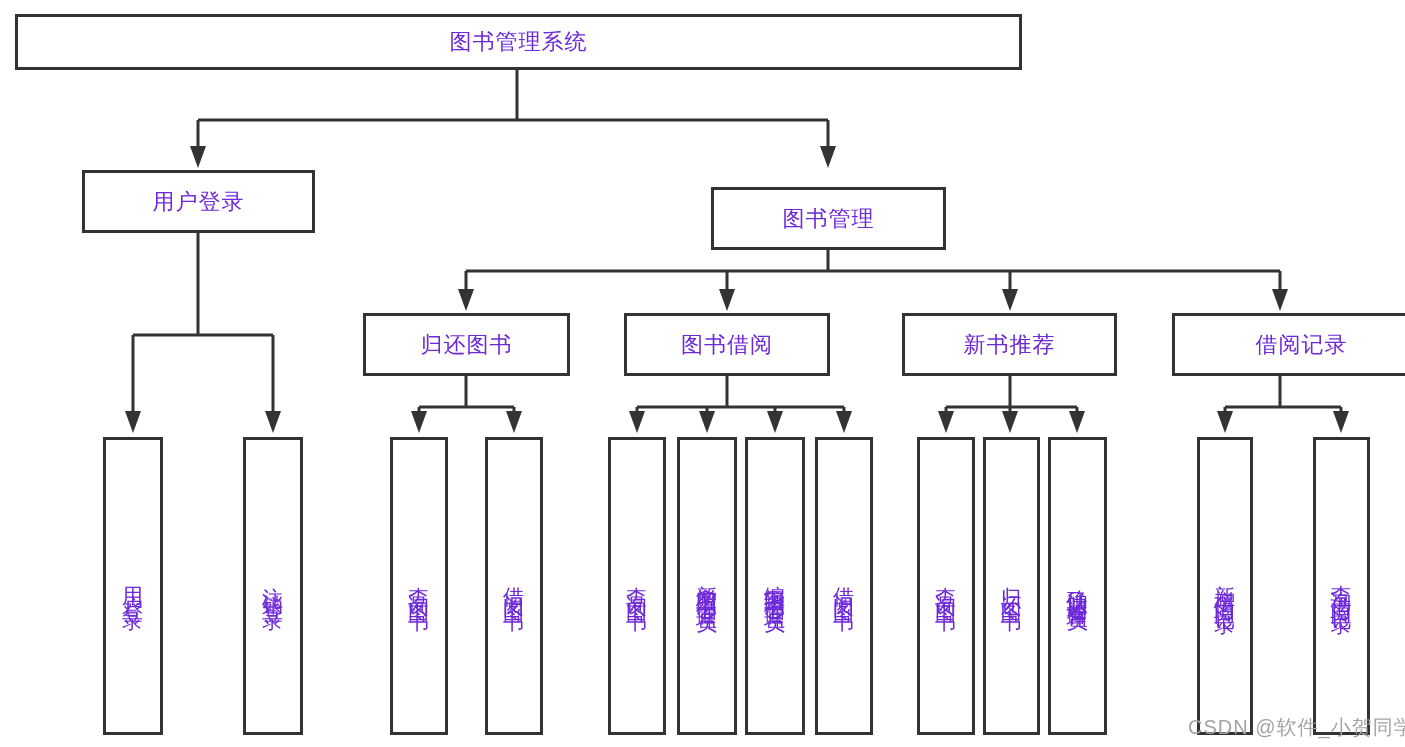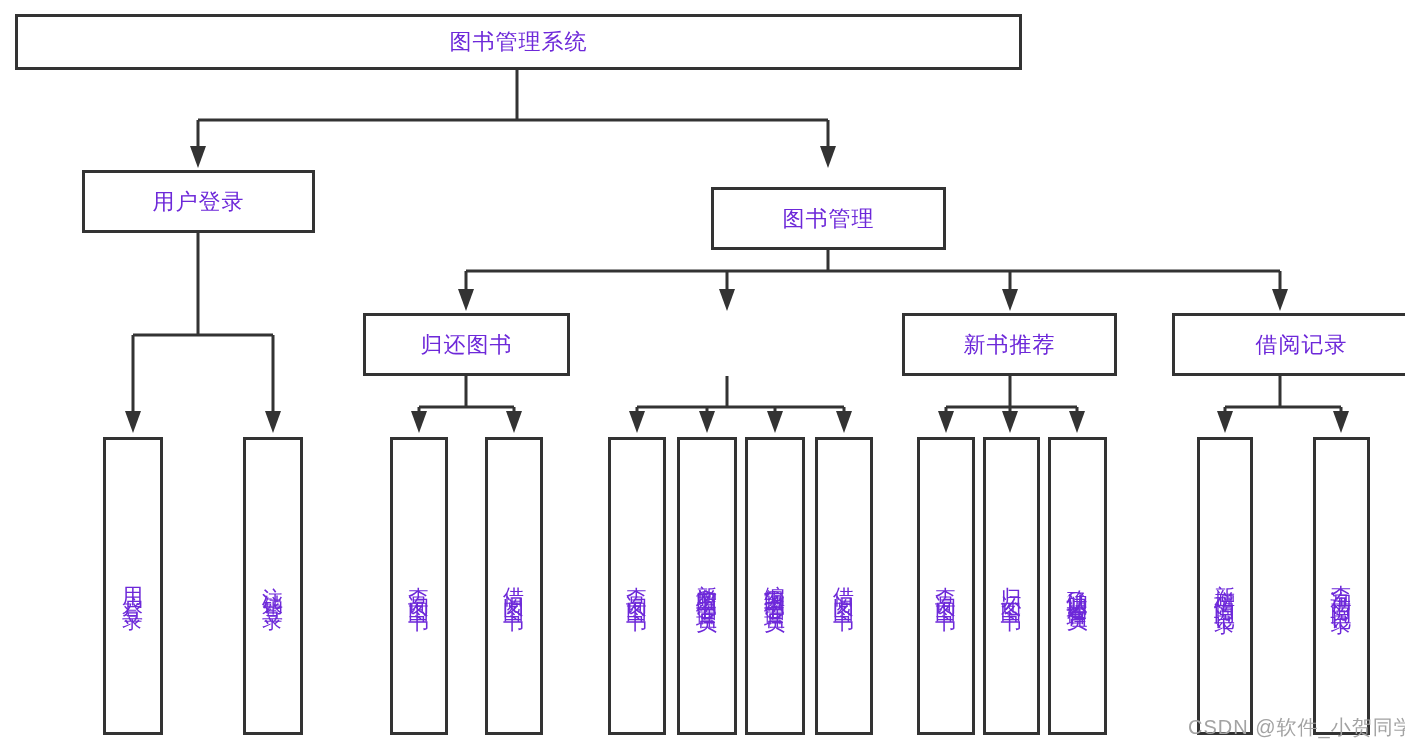--- a/index.html
+++ b/index.html
@@ -94,20 +94,21 @@
       <polygon points="1333,411 1349,411 1341,433"></polygon>
     </g>
   </svg>
 
   <div class="box" style="left:15px;top:14px;width:1007px;height:56px;">图书管理系统</div>
 
   <div class="box" style="left:82px;top:170px;width:233px;height:63px;">用户登录</div>
   <div class="box" style="left:711px;top:170px;width:235px;height:63px;margin-top:17px;">图书管理</div>
 
   <div class="box" style="left:363px;top:313px;width:207px;height:63px;">归还图书</div>
+  <div class="box" style="left:624px;top:313px;width:206px;height:63px;">图书借阅</div>
   <div class="box" style="left:902px;top:313px;width:215px;height:63px;">新书推荐</div>
   <div class="box" style="left:1172px;top:313px;width:259px;height:63px;">借阅记录</div>
 
   <div class="box vbox" style="left:103px;top:437px;width:60px;height:298px;">用户登录</div>
   <div class="box vbox" style="left:243px;top:437px;width:60px;height:298px;">注销登录</div>
 
   <div class="box vbox" style="left:390px;top:437px;width:58px;height:298px;">查询图书</div>
   <div class="box vbox" style="left:485px;top:437px;width:58px;height:298px;">借阅图书</div>
 
   <div class="box vbox" style="left:608px;top:437px;width:58px;height:298px;">查询图书</div>

